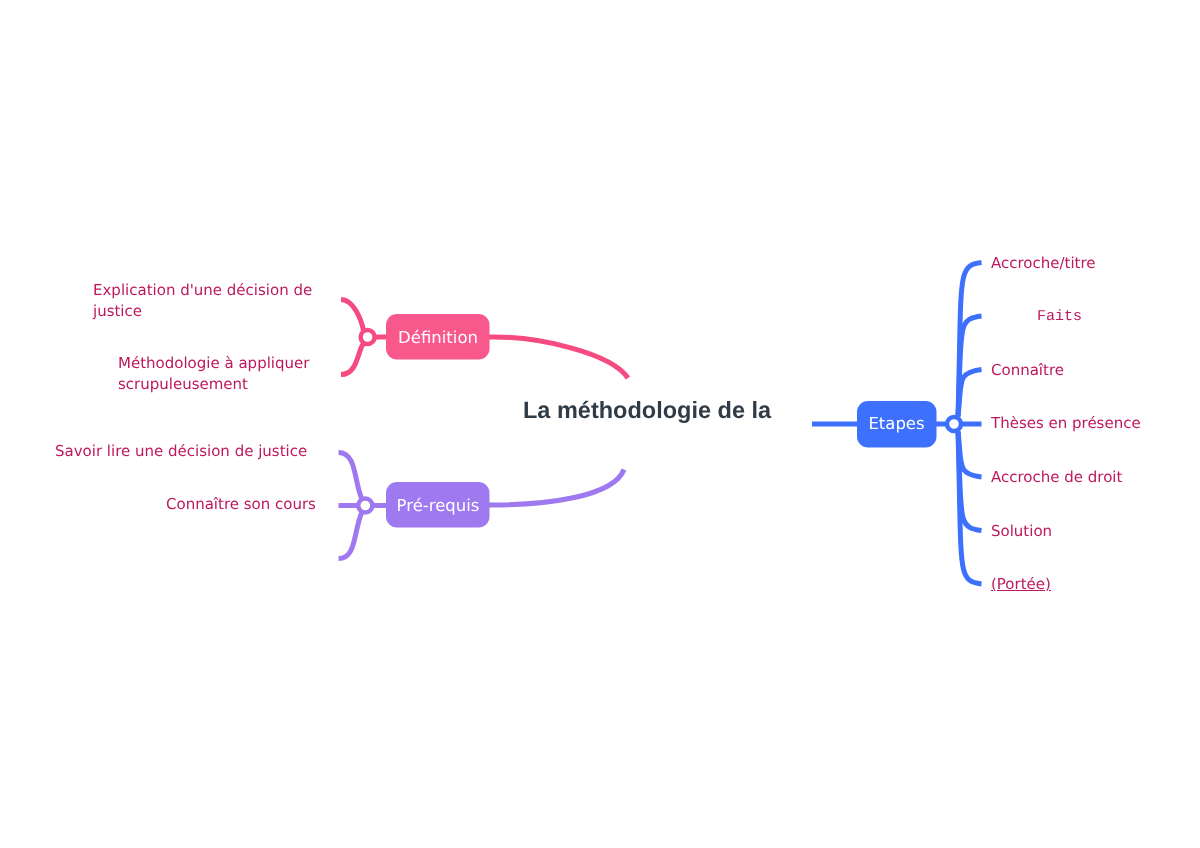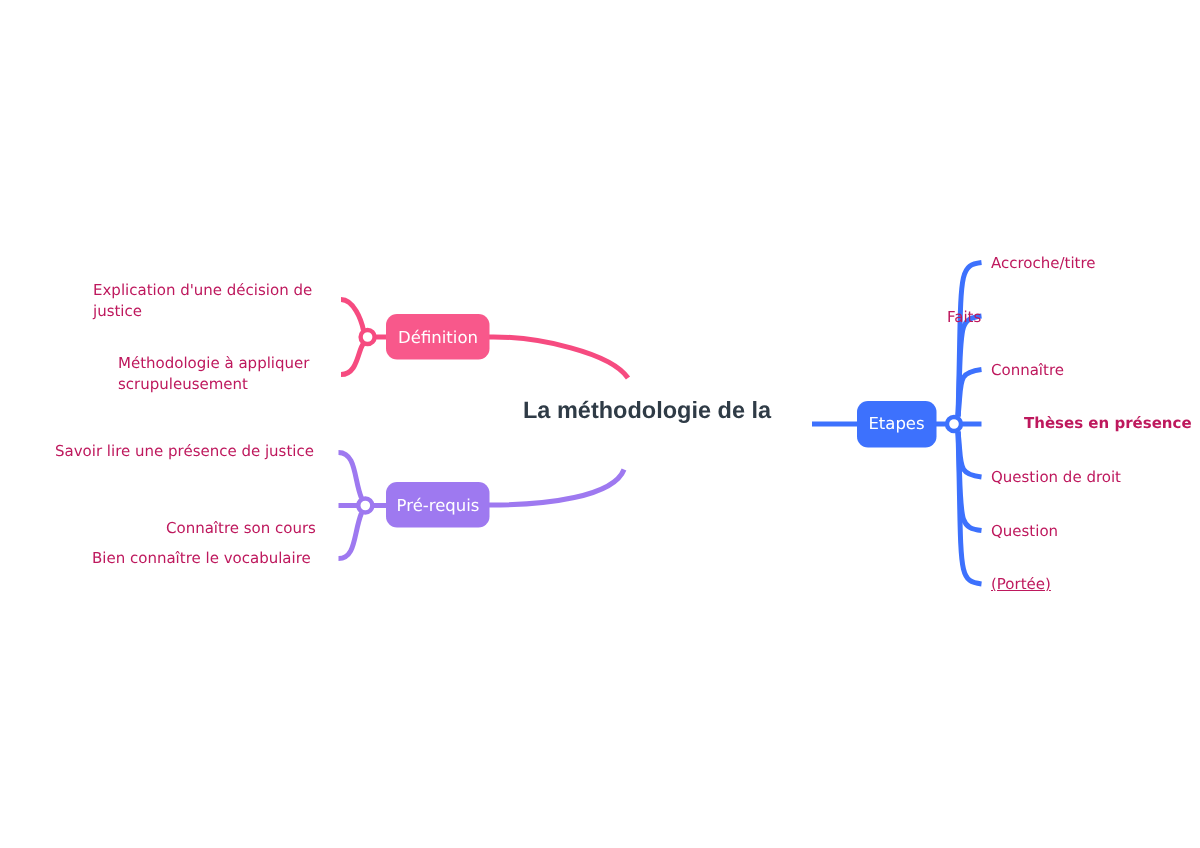--- a/index.html
+++ b/index.html
@@ -71,25 +71,24 @@
 
   <div class="lbl two" style="left:93px; top:280px; width:250px;">
     <div>Explication d'une décision de</div>
     <div>justice</div>
   </div>
   <div class="lbl two" style="left:118px; top:353px; width:250px;">
     <div>Méthodologie à appliquer</div>
     <div>scrupuleusement</div>
   </div>
 
-  <div class="lbl" style="left:55px; top:441px;">Savoir lire une présence de justice</div>
-  <div class="lbl" style="left:166px; top:494px;margin-top:24px;">Connaître son cours</div>
-  <div class="lbl" style="left:92px; top:548px;">Bien connaître le vocabulaire</div>
+  <div class="lbl" style="left:55px; top:441px;">Savoir lire une décision de justice</div>
+  <div class="lbl" style="left:166px; top:494px;">Connaître son cours</div>
 
   <div class="lbl" style="left:991px; top:253px;">Accroche/titre</div>
-  <div class="lbl" style="left:947px; top:307px;">Faits</div>
+  <div class="lbl" style="left:1037px; top:307px;font-family:Liberation Mono, monospace;">Faits</div>
   <div class="lbl" style="left:991px; top:360px;">Connaître</div>
-  <div class="lbl" style="left:1024px; top:413px;font-weight:bold;">Thèses en présence</div>
-  <div class="lbl" style="left:991px; top:467px;">Question de droit</div>
-  <div class="lbl" style="left:991px; top:520.5px;">Question</div>
+  <div class="lbl" style="left:991px; top:413px;">Thèses en présence</div>
+  <div class="lbl" style="left:991px; top:467px;">Accroche de droit</div>
+  <div class="lbl" style="left:991px; top:520.5px;">Solution</div>
   <div class="lbl" style="left:991px; top:574px;text-decoration:underline;">(Portée)</div>
 
 </div>
 
 </body></html>

